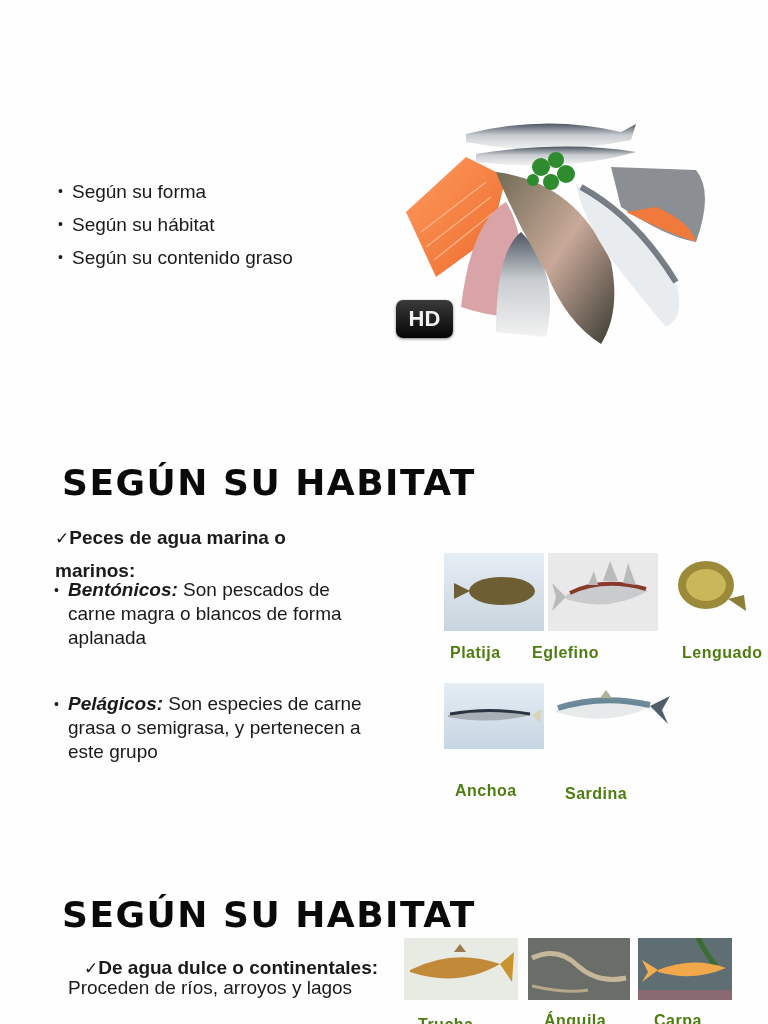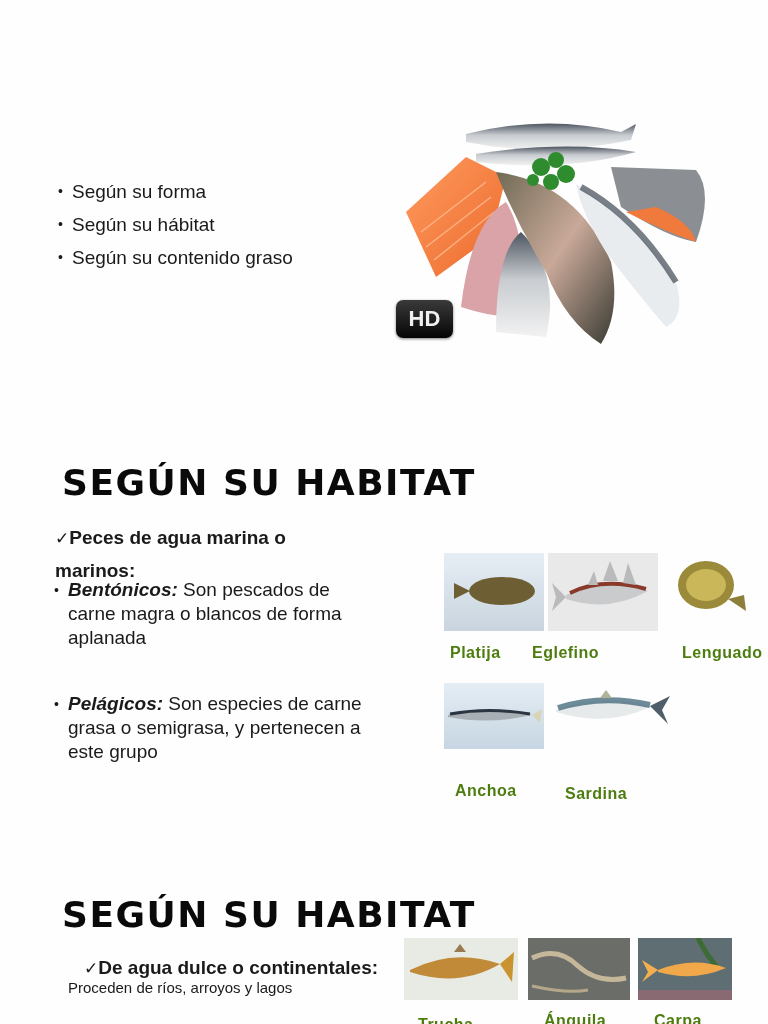--- a/index.html
+++ b/index.html
@@ -42,21 +42,21 @@
   #bentonicos { left: 68px; top: 138px; width: 310px; }
   #pelagicos { left: 68px; top: 252px; width: 310px; }
 
   .thumb { position: absolute; overflow: hidden; }
   .cap { position: absolute; font-family: "Liberation Sans", sans-serif; font-size: 16px; font-weight: bold; color: #4d7c0f; letter-spacing: .5px; }
 
   
   #s3 { top: 880px; height: 144px; }
   #s3 .title { top: 16px; }
   #s3 .check-item { left: 55px; top: 72px; width: 340px; margin-left: 29px; }
-  #s3 .sub { position: absolute; left: 68px; top: 96px; font-size: 15px; line-height: 24px; }
+  #s3 .sub { position: absolute; left: 68px; top: 96px; font-size: 19px; line-height: 24px; }
 </style>
 </head>
 <body>
 
 <section class="slide" id="s1">
   <ul class="body-text">
     <li><span class="bullet">•</span><span>Según su forma</span></li>
     <li><span class="bullet">•</span><span>Según su hábitat</span></li>
     <li><span class="bullet">•</span><span>Según su contenido graso</span></li>
   </ul>

